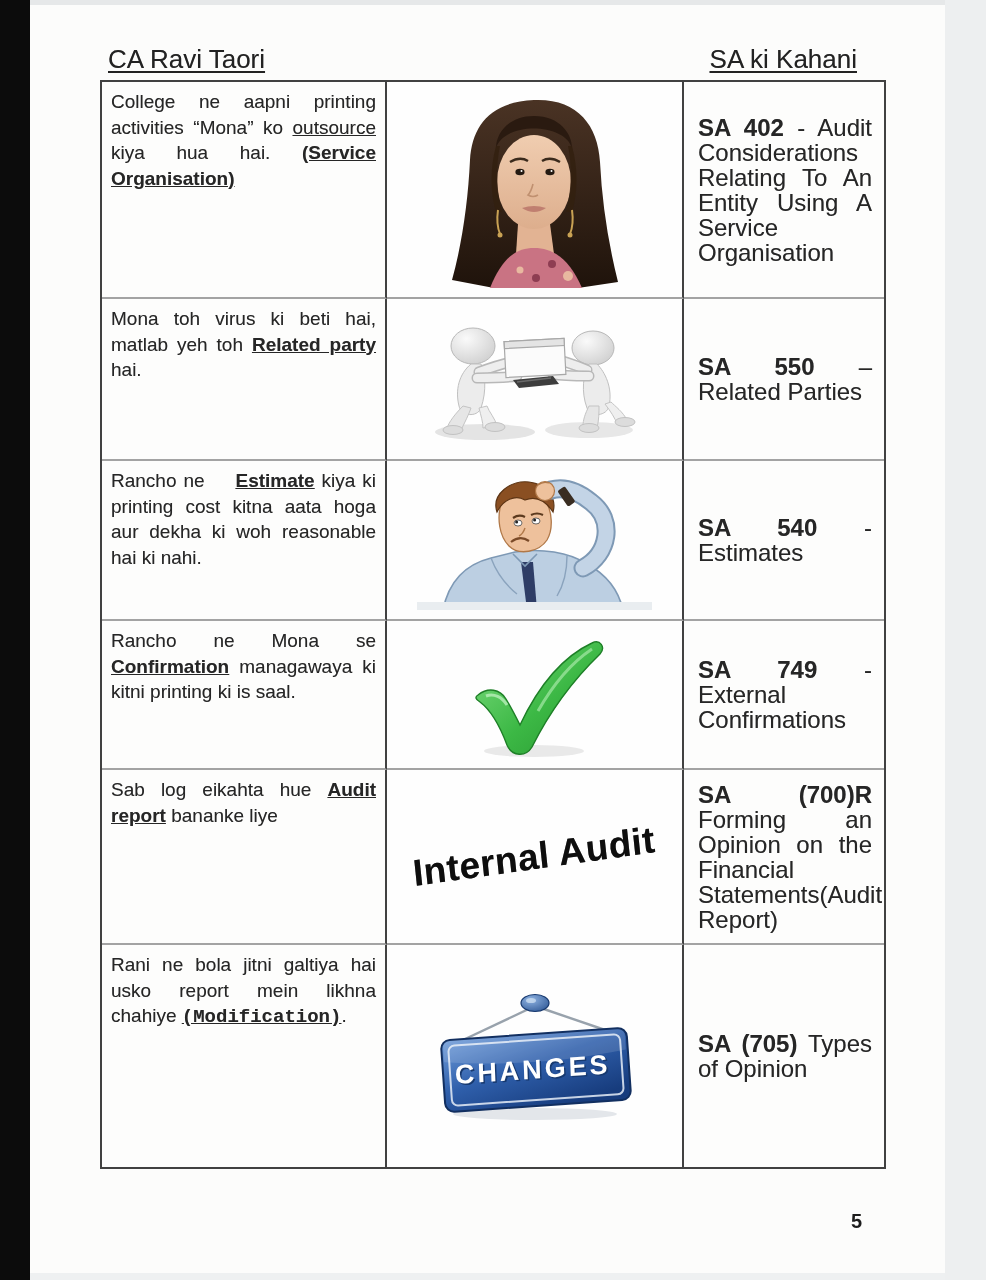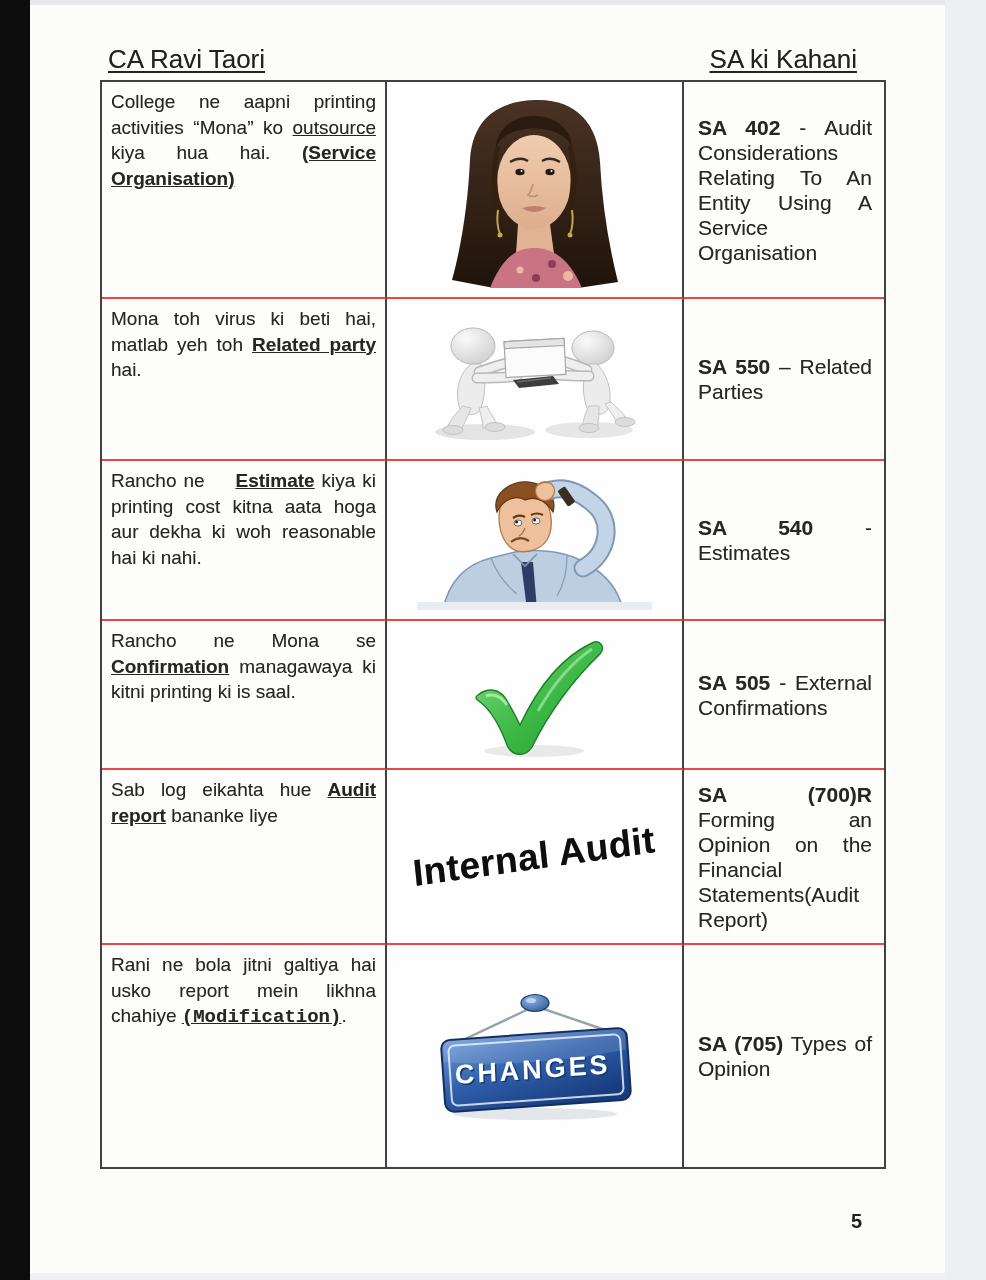--- a/index.html
+++ b/index.html
@@ -21,35 +21,35 @@
 
   .doc-table{
     position:absolute;left:100px;top:80px;
     display:grid;
     grid-template-columns:285px 297px 200px;
     grid-template-rows:217px 162px 160px 149px 175px 222px;
     border:2px solid #414141;
     background:#fdfdfc;
   }
   .cell{
-    border-right:2px solid #414141;border-bottom:2px solid #ef4444;
+    border-right:2px solid #414141;border-bottom:2px solid #a3a3a3;
     box-sizing:border-box;overflow:hidden;
   }
   .cell.last-col{border-right:none;}
   .cell.last-row{border-bottom:none;}
   .story-cell{
     padding:7px 9px 6px 9px;
     font-size:19px;line-height:25.5px;text-align:justify;
     color:#262626;text-shadow:0 0 .5px rgba(60,60,60,.35);
   }
   .image-cell{display:flex;align-items:center;justify-content:center;background:#fefefe;}
   .sa-cell{
     display:flex;align-items:center;
     padding:10px 12px 10px 14px;
-    font-size:21px;line-height:25px;text-align:justify;
+    font-size:24px;line-height:25px;text-align:justify;
     color:#262626;text-shadow:0 0 .5px rgba(60,60,60,.35);
   }
   .sa-cell p{margin:0;width:100%;}
 
   .wordmark{
     font-size:37px;font-weight:800;color:#0e0e0e;white-space:nowrap;
     transform:rotate(-8deg) skewX(-2deg);letter-spacing:.5px;
     text-shadow:0 0 .6px rgba(0,0,0,.5);
   }
 
@@ -196,21 +196,21 @@
             <stop offset="1" stop-color="#27962f"></stop>
         </linearGradient>
       </defs>
       <ellipse cx="92" cy="122" rx="50" ry="6" fill="#e9e9e9"></ellipse>
       <path d="M36 66 C 46 58 58 60 64 70 C 70 80 74 88 78 96 C 96 58 120 28 150 14 C 158 10 164 18 158 25 C 130 52 106 86 90 118 C 84 128 70 128 65 116 C 59 100 50 82 38 73 C 33 70 33 68 36 66 Z" fill="url(#chkg)" stroke="#1e7f27" stroke-width="1.4"></path>
       <path d="M44 67 C 52 64 60 68 65 76" stroke="#b9efba" stroke-width="3" fill="none" opacity=".8"></path>
       <path d="M96 82 C 112 54 132 32 150 20" stroke="#a5e8a7" stroke-width="3" fill="none" opacity=".7"></path>
     </svg>
   </div>
   <div class="cell sa-cell last-col">
-    <p><span style="font-weight: bold;">SA 505</span><span> - External Confirmations</span></p>
+    <p><span style="font-weight: bold;">SA 749</span><span> - External Confirmations</span></p>
   </div>
 
   <div class="cell story-cell"><span>Sab log eikahta hue </span><span style="font-weight: bold; text-decoration: underline;">Audit report</span><span> bananke liye</span></div>
   <div class="cell image-cell">
     <div class="wordmark">Internal Audit</div>
   </div>
   <div class="cell sa-cell last-col">
     <p><span style="font-weight: bold;">SA (700)R</span><span> Forming an Opinion on the Financial Statements(Audit Report)</span></p>
   </div>
 

